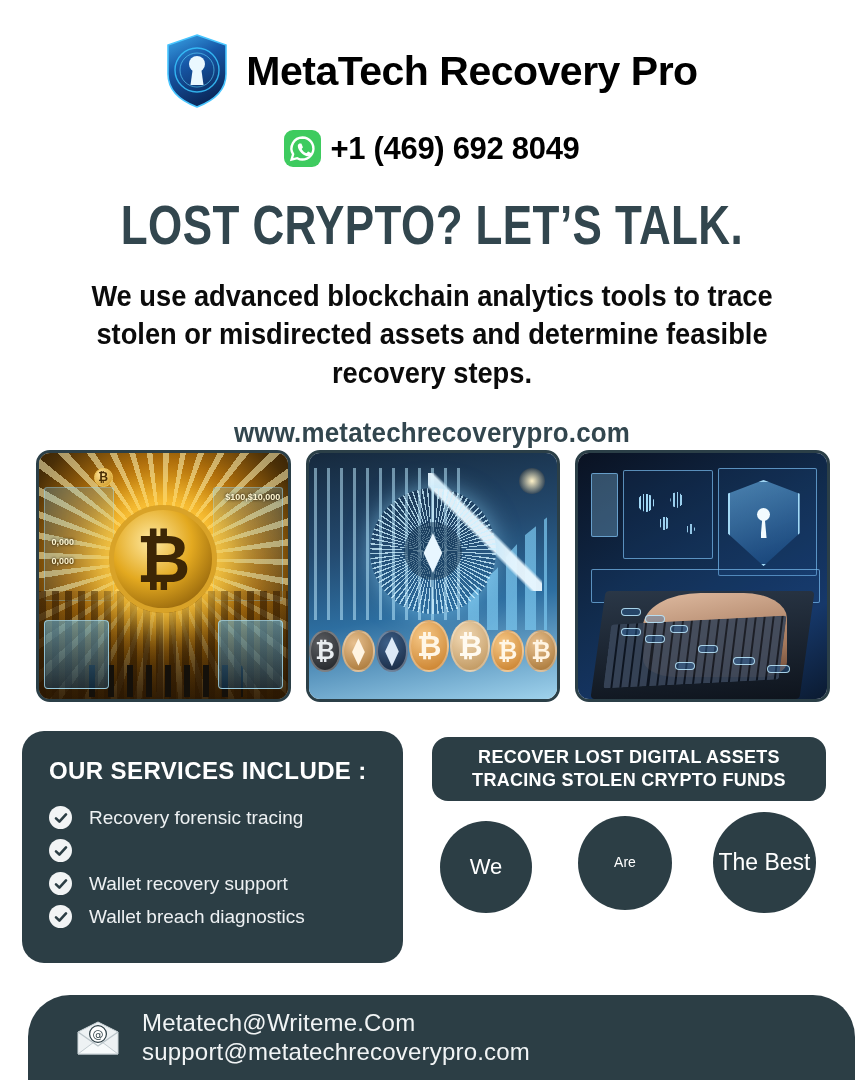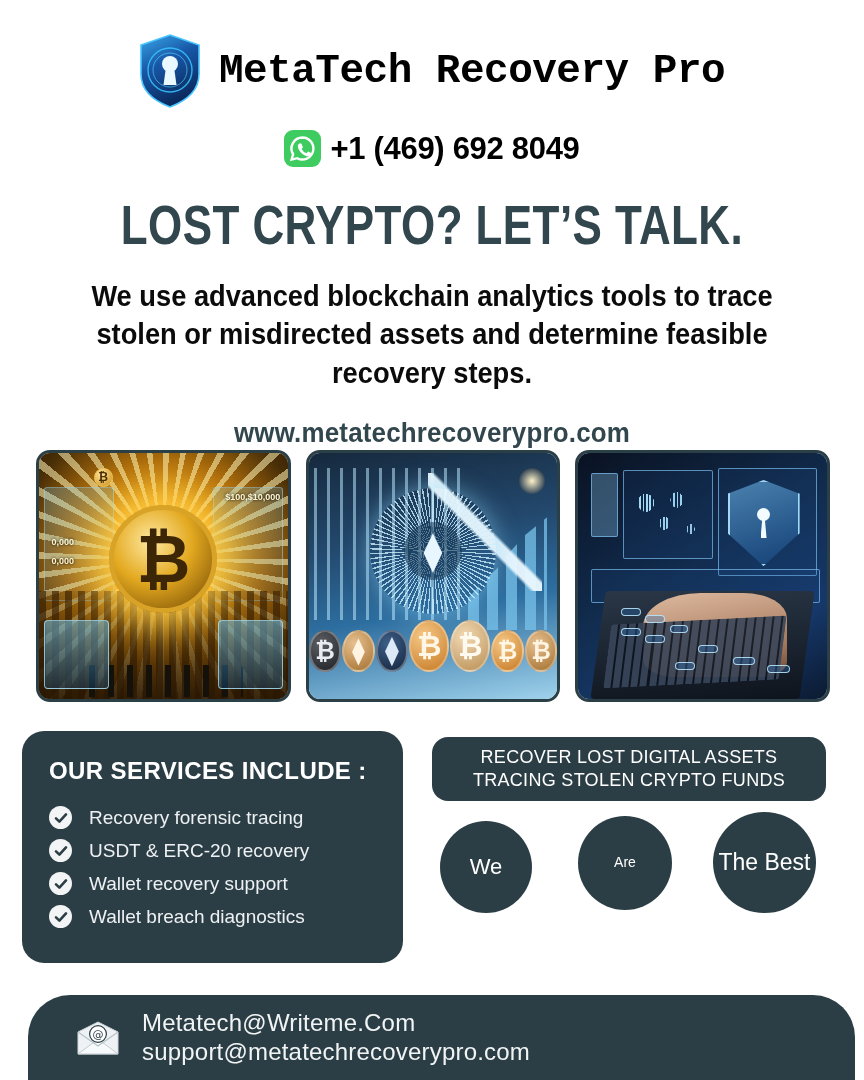--- a/index.html
+++ b/index.html
@@ -15,21 +15,20 @@
 
   .poster { position: relative; width: 864px; height: 1080px; }
 
   
   .header-row {
     display: flex;
     align-items: center;
     justify-content: center;
     gap: 18px;
     padding-top: 34px;
-    font-family: Liberation Mono, monospace;
   }
   .shield-logo { width: 62px; height: 74px; flex: 0 0 auto; }
   .brand-title {
     font-size: 41px;
     font-weight: bold;
     color: #000000;
     letter-spacing: -0.5px;
     white-space: nowrap;
   }
 
@@ -341,21 +340,21 @@
     position: absolute;
     left: 432px; top: 737px;
     width: 394px; height: 64px;
     background: #2c3e45;
     border-radius: 16px;
     display: flex; flex-direction: column;
     align-items: center; justify-content: center;
     gap: 2px;
   }
   .banner-line {
-    font-size: 18px; font-weight: normal; color: #ffffff;
+    font-size: 18px; font-weight: bold; color: #ffffff;
     letter-spacing: 0.3px; white-space: nowrap;
   }
 
   .circle {
     position: absolute;
     background: #2c3e45;
     border-radius: 50%;
     display: flex; align-items: center; justify-content: center;
     color: #ffffff; font-weight: normal; text-align: center;
     line-height: 1.12;
@@ -495,21 +494,20 @@
             </svg>
         </span>
         <span class="service-label">Recovery forensic tracing</span>
       </li>
       <li class="service-item">
         <span class="check-badge">
           <svg viewBox="0 0 14 14">
               <path d="M2 7.4 L5.4 10.6 L12 3.4" fill="none" stroke="#2c3e45" stroke-width="2.6" stroke-linecap="round" stroke-linejoin="round"></path>
             </svg>
         </span>
-        <span class="service-label">USDT &amp; ERC-20 recovery</span>
       </li>
       <li class="service-item">
         <span class="check-badge">
           <svg viewBox="0 0 14 14">
               <path d="M2 7.4 L5.4 10.6 L12 3.4" fill="none" stroke="#2c3e45" stroke-width="2.6" stroke-linecap="round" stroke-linejoin="round"></path>
             </svg>
         </span>
         <span class="service-label">Wallet recovery support</span>
       </li>
       <li class="service-item">

